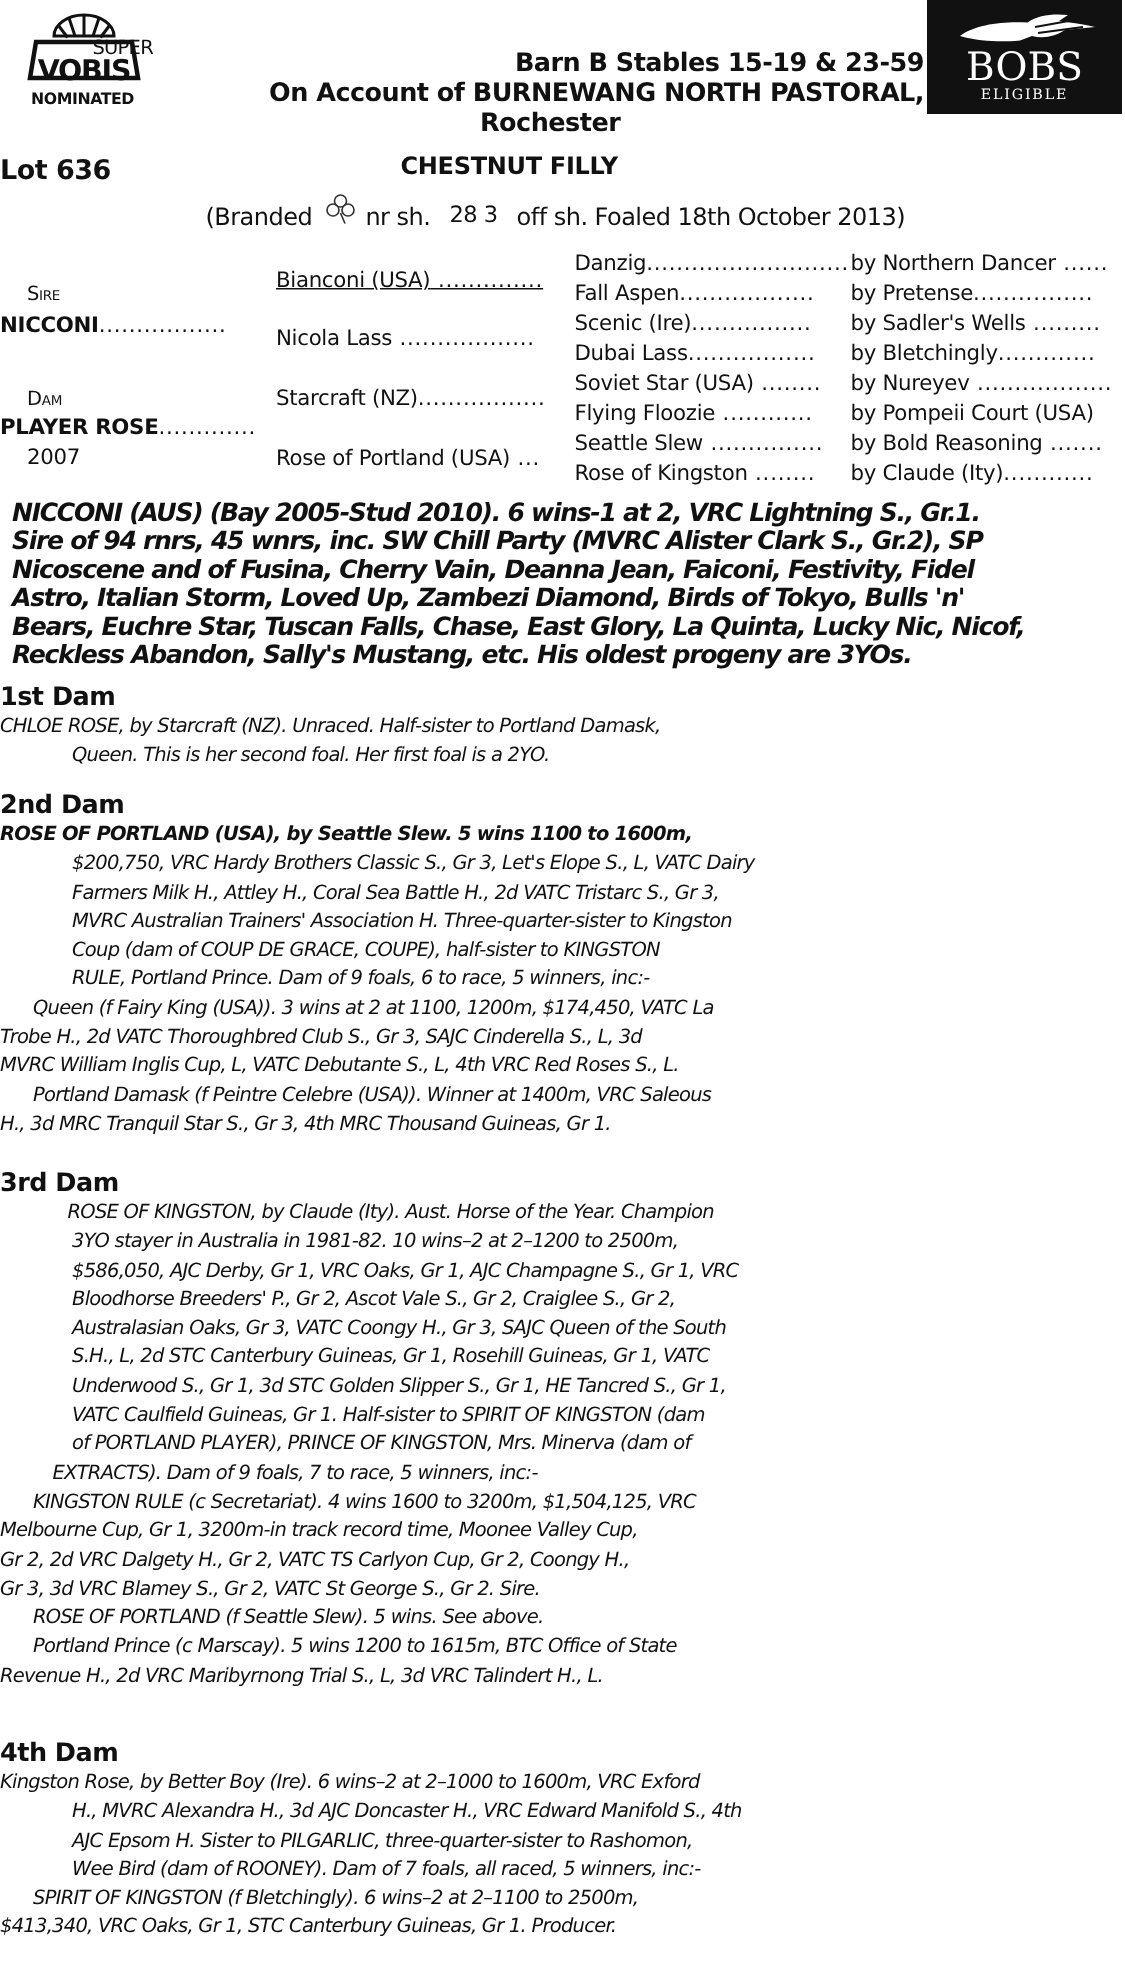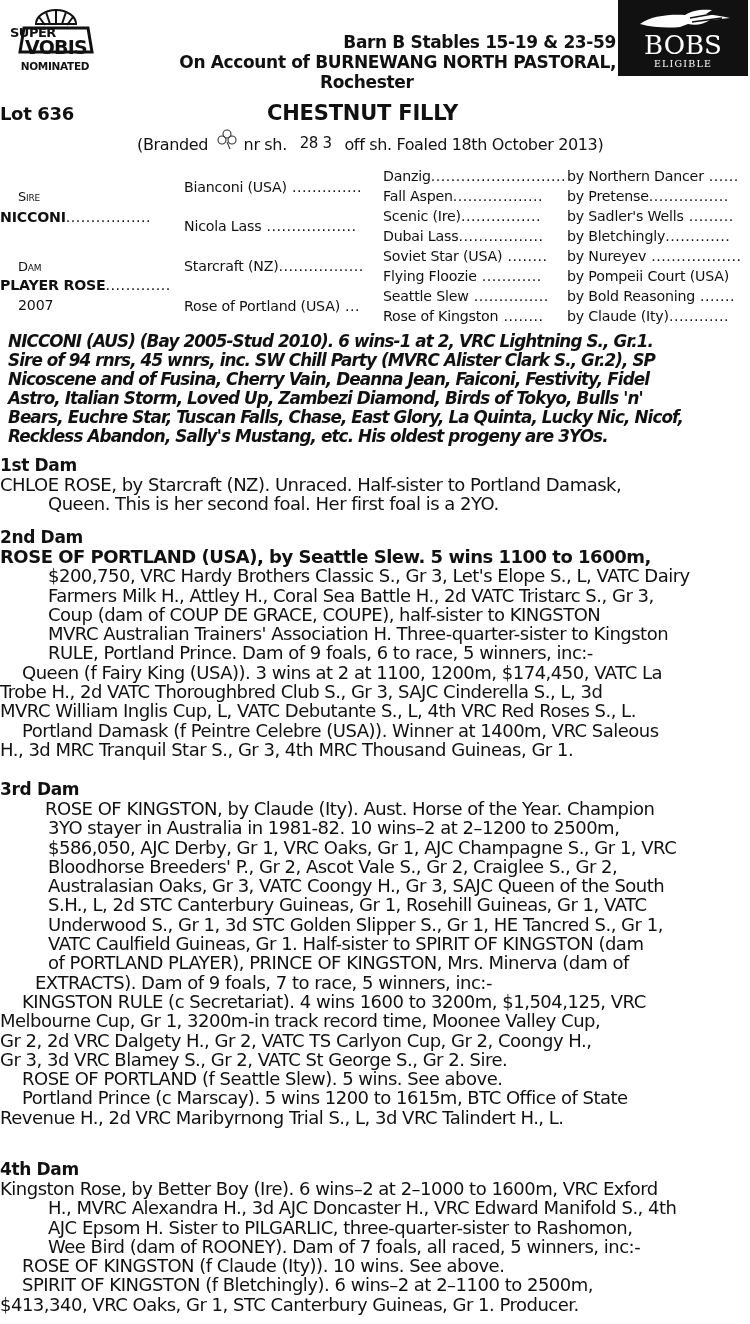--- a/index.html
+++ b/index.html
@@ -19,21 +19,21 @@
   #bobs-logo .bobs-word { position: absolute; top: 30px; left: 0; right: 0; font-family: "DejaVu Serif", serif; font-size: 26px; letter-spacing: 0px; }
   #bobs-logo .elig-word { position: absolute; top: 58px; left: 0; right: 0; font-family: "DejaVu Serif", serif; font-size: 9.5px; letter-spacing: 1.2px; text-align: center; }
   #bobs-logo svg { position: absolute; left: 12px; top: 6px; }
 
   .hdr-line { position: absolute; font-weight: bold; font-size: 17px; text-align: right; white-space: nowrap; }
   #barn-line { right: 134px; top: 32px; }
   #account-line { right: 134px; top: 52px; }
   #location-line { left: 320px; top: 72px; }
 
   #lot-number { position: absolute; left: 0; top: 103px; font-weight: bold; font-size: 18px; }
-  #horse-title { position: absolute; left: 267px; top: 101px; font-weight: bold; font-size: 21px; letter-spacing: -0.2px; }
+  #horse-title { position: absolute; left: 267px; top: 101px; font-weight: bold; font-size: 16px; letter-spacing: -0.2px; }
 
   #brand-line { position: absolute; left: 137px; top: 133px; font-size: 16px; white-space: nowrap; }
   #brand-line span { display: inline-block; vertical-align: middle; }
   .frac { display: inline-flex; flex-direction: column; align-items: center; font-size: 15px; line-height: 17px; margin: 0 8px 0 8px; position: relative; top: -1px; }
   .clover { width: 20px; height: 22px; position: relative; top: -4px; margin: 0 2px 0 4px; }
 
   
   .ped { position: absolute; font-size: 14.2px; white-space: nowrap; letter-spacing: -0.2px; }
   .smallcaps { font-variant: small-caps; font-size: 13px; }
   .dots { letter-spacing: 0.5px; }
@@ -41,21 +41,21 @@
   
   #sire-summary {
     position: absolute; left: 8px; top: 332px; width: 745px;
     font-weight: bold; font-style: italic; font-size: 16.8px; line-height: 19px;
     letter-spacing: -0.9px; text-align: justify; color: #111;
   }
 
   .sec-h { position: absolute; left: 0; font-weight: bold; font-size: 17px; }
   .para {
     position: absolute; left: 0; width: 750px;
-    font-size: 18px; line-height: 19.3px; text-align: justify; letter-spacing: -0.5px;
+    font-size: 13px; line-height: 19.3px; text-align: justify; letter-spacing: -0.5px; font-style: italic;
   }
   .para .line { display: block; white-space: nowrap; }
   .ind1 { padding-left: 48px; }
   .ind0 { padding-left: 0; }
   .sub0 { padding-left: 22px; }
   .sub1 { }
 </style>
 </head>
 <body>
 
@@ -64,21 +64,21 @@
     <path d="M26 20 A20 14 0 0 1 66 20 Z" fill="#fff" stroke="#111" stroke-width="2"></path>
     <g stroke="#111" stroke-width="2">
       <line x1="46" y1="6" x2="46" y2="20"></line>
       <line x1="36" y1="8" x2="40" y2="20"></line>
       <line x1="56" y1="8" x2="52" y2="20"></line>
       <line x1="29" y1="13" x2="35" y2="21"></line>
       <line x1="63" y1="13" x2="57" y2="21"></line>
     </g>
     <path d="M14 24 L78 24 L82 48 L10 48 Z" fill="#fff" stroke="#111" stroke-width="3"></path>
   </svg>
-  <div style="position:absolute;left:0;right:0;top:21px;text-align:left;font-weight:bold;font-size:13px;letter-spacing:-0.5px;">SUPER</div>
+  <div style="position:absolute;left:0;right:0;top:21px;text-align:right;font-weight:normal;font-size:13px;letter-spacing:-0.5px;">SUPER</div>
   <div style="position:absolute;left:0;right:0;top:32px;text-align:center;font-weight:bold;font-size:19px;letter-spacing:-0.8px;">VOBIS</div>
   <div style="position:absolute;left:-2px;right:0;top:56px;text-align:center;font-weight:bold;font-size:10.5px;letter-spacing:-0.3px;">NOMINATED</div>
 </div>
 
 <div id="bobs-logo">
   <svg width="106" height="26" viewBox="0 0 106 26">
     <path d="M10 18 C20 10, 40 8, 55 9 C62 4, 72 3, 82 4 L76 8 C84 9, 92 10, 100 12 L80 14 C74 18, 66 20, 58 18 L50 21 C40 22, 24 22, 10 18 Z" fill="#fff"></path>
     <path d="M60 12 L88 7 M62 16 L92 12" stroke="#111" stroke-width="1.5"></path>
   </svg>
   <div class="bobs-word">BOBS</div>
@@ -112,21 +112,21 @@
   <span>off sh. Foaled 18th October 2013)</span>
 </div>
 
 <div class="ped smallcaps" style="left:18px;top:189px;">Sire</div>
 <div class="ped" style="left:0;top:209px;"><b>NICCONI</b><span class="dots">.................</span></div>
 
 <div class="ped smallcaps" style="left:18px;top:259px;">Dam</div>
 <div class="ped" style="left:0;top:277px;"><b>PLAYER ROSE</b><span class="dots">.............</span></div>
 <div class="ped" style="left:18px;top:297px;">2007</div>
 
-<div class="ped" style="left:184px;top:179px;"><span>Bianconi (USA)</span><span class="dots"> ..............</span></div>
+<div class="ped" style="left:184px;top:179px;text-decoration:underline;"><span>Bianconi (USA)</span><span class="dots"> ..............</span></div>
 <div class="ped" style="left:184px;top:218px;"><span>Nicola Lass</span><span class="dots"> ..................</span></div>
 <div class="ped" style="left:184px;top:258px;"><span>Starcraft (NZ)</span><span class="dots">.................</span></div>
 <div class="ped" style="left:184px;top:298px;"><span>Rose of Portland (USA)</span><span class="dots"> ...</span></div>
 
 <div class="ped" style="left:383px;top:168px;"><span>Danzig</span><span class="dots">...........................</span></div>
 <div class="ped" style="left:567px;top:168px;"><span>by Northern Dancer</span><span class="dots"> ......</span></div>
 <div class="ped" style="left:383px;top:188px;"><span>Fall Aspen</span><span class="dots">..................</span></div>
 <div class="ped" style="left:567px;top:188px;"><span>by Pretense</span><span class="dots">................</span></div>
 <div class="ped" style="left:383px;top:208px;"><span>Scenic (Ire)</span><span class="dots">................</span></div>
 <div class="ped" style="left:567px;top:208px;"><span>by Sadler's Wells</span><span class="dots"> .........</span></div>
@@ -154,22 +154,22 @@
 <div class="para" style="top:475px;">
   <span class="line ind0" style="display: block;">CHLOE ROSE, by Starcraft (NZ). Unraced. Half-sister to Portland Damask,</span>
   <span class="line ind1" style="display: block;">Queen. This is her second foal. Her first foal is a 2YO.</span>
 </div>
 
 <div class="sec-h" style="top:527px;">2nd Dam</div>
 <div class="para" style="top:547px;">
   <span class="line ind0 b" style="display: block;">ROSE OF PORTLAND (USA), by Seattle Slew. 5 wins 1100 to 1600m,</span>
   <span class="line ind1" style="display: block;">$200,750, VRC Hardy Brothers Classic S., Gr 3, Let's Elope S., L, VATC Dairy</span>
   <span class="line ind1" style="display: block;">Farmers Milk H., Attley H., Coral Sea Battle H., 2d VATC Tristarc S., Gr 3,</span>
+  <span class="line ind1" style="display: block;">MVRC Australian Trainers' Association H. Three-quarter-sister to Kingston</span>
   <span class="line ind1" style="display: block;">Coup (dam of COUP DE GRACE, COUPE), half-sister to KINGSTON</span>
-  <span class="line ind1" style="display: block;">MVRC Australian Trainers' Association H. Three-quarter-sister to Kingston</span>
   <span class="line ind1" style="display: block;">RULE, Portland Prince. Dam of 9 foals, 6 to race, 5 winners, inc:-</span>
   <span class="line sub0" style="display: block;">Queen (f Fairy King (USA)). 3 wins at 2 at 1100, 1200m, $174,450, VATC La</span>
   <span class="line sub1" style="display: block;">Trobe H., 2d VATC Thoroughbred Club S., Gr 3, SAJC Cinderella S., L, 3d</span>
   <span class="line sub1" style="display: block;">MVRC William Inglis Cup, L, VATC Debutante S., L, 4th VRC Red Roses S., L.</span>
   <span class="line sub0" style="display: block;">Portland Damask (f Peintre Celebre (USA)). Winner at 1400m, VRC Saleous</span>
   <span class="line sub1" style="display: block;">H., 3d MRC Tranquil Star S., Gr 3, 4th MRC Thousand Guineas, Gr 1.</span>
 </div>
 
 <div class="sec-h" style="top:779px;">3rd Dam</div>
 <div class="para" style="top:799px;">
@@ -191,16 +191,15 @@
   <span class="line sub0" style="display: block;">Portland Prince (c Marscay). 5 wins 1200 to 1615m, BTC Office of State</span>
   <span class="line sub1" style="display: block;">Revenue H., 2d VRC Maribyrnong Trial S., L, 3d VRC Talindert H., L.</span>
 </div>
 
 <div class="sec-h" style="top:1159px;">4th Dam</div>
 <div class="para" style="top:1179px;">
   <span class="line ind0" style="display: block;">Kingston Rose, by Better Boy (Ire). 6 wins–2 at 2–1000 to 1600m, VRC Exford</span>
   <span class="line ind1" style="display: block;">H., MVRC Alexandra H., 3d AJC Doncaster H., VRC Edward Manifold S., 4th</span>
   <span class="line ind1" style="display: block;">AJC Epsom H. Sister to PILGARLIC, three-quarter-sister to Rashomon,</span>
   <span class="line ind1" style="display: block;">Wee Bird (dam of ROONEY). Dam of 7 foals, all raced, 5 winners, inc:-</span>
-  <span class="line sub0" style="display: block;">ROSE OF KINGSTON (f Claude (Ity)). 10 wins. See above.</span>
   <span class="line sub0" style="display: block;">SPIRIT OF KINGSTON (f Bletchingly). 6 wins–2 at 2–1100 to 2500m,</span>
   <span class="line sub1" style="display: block;">$413,340, VRC Oaks, Gr 1, STC Canterbury Guineas, Gr 1. Producer.</span>
 </div>
 
 </body></html>

